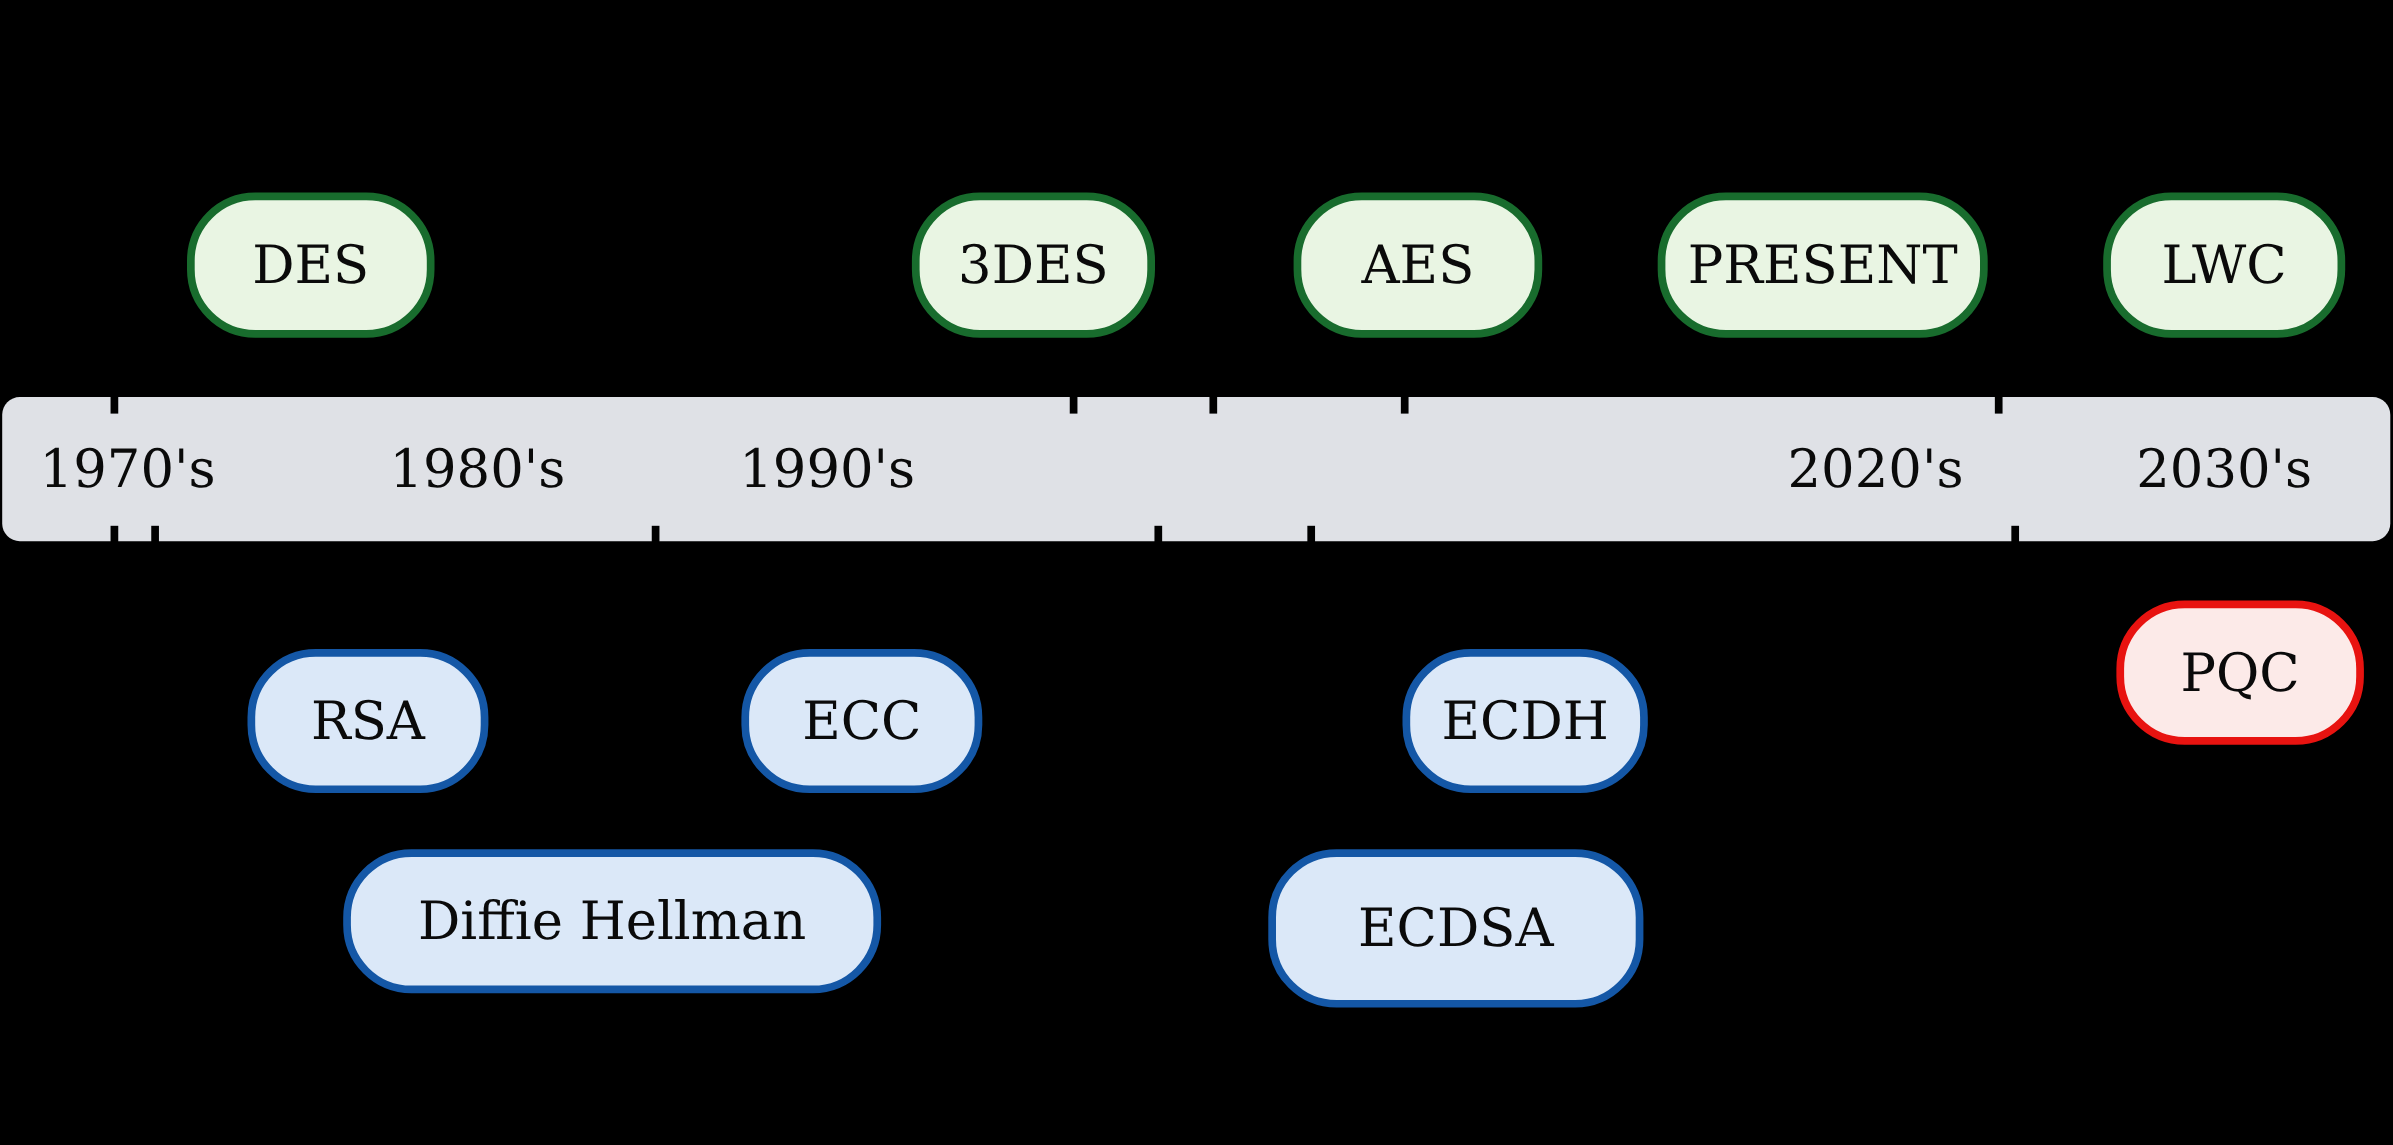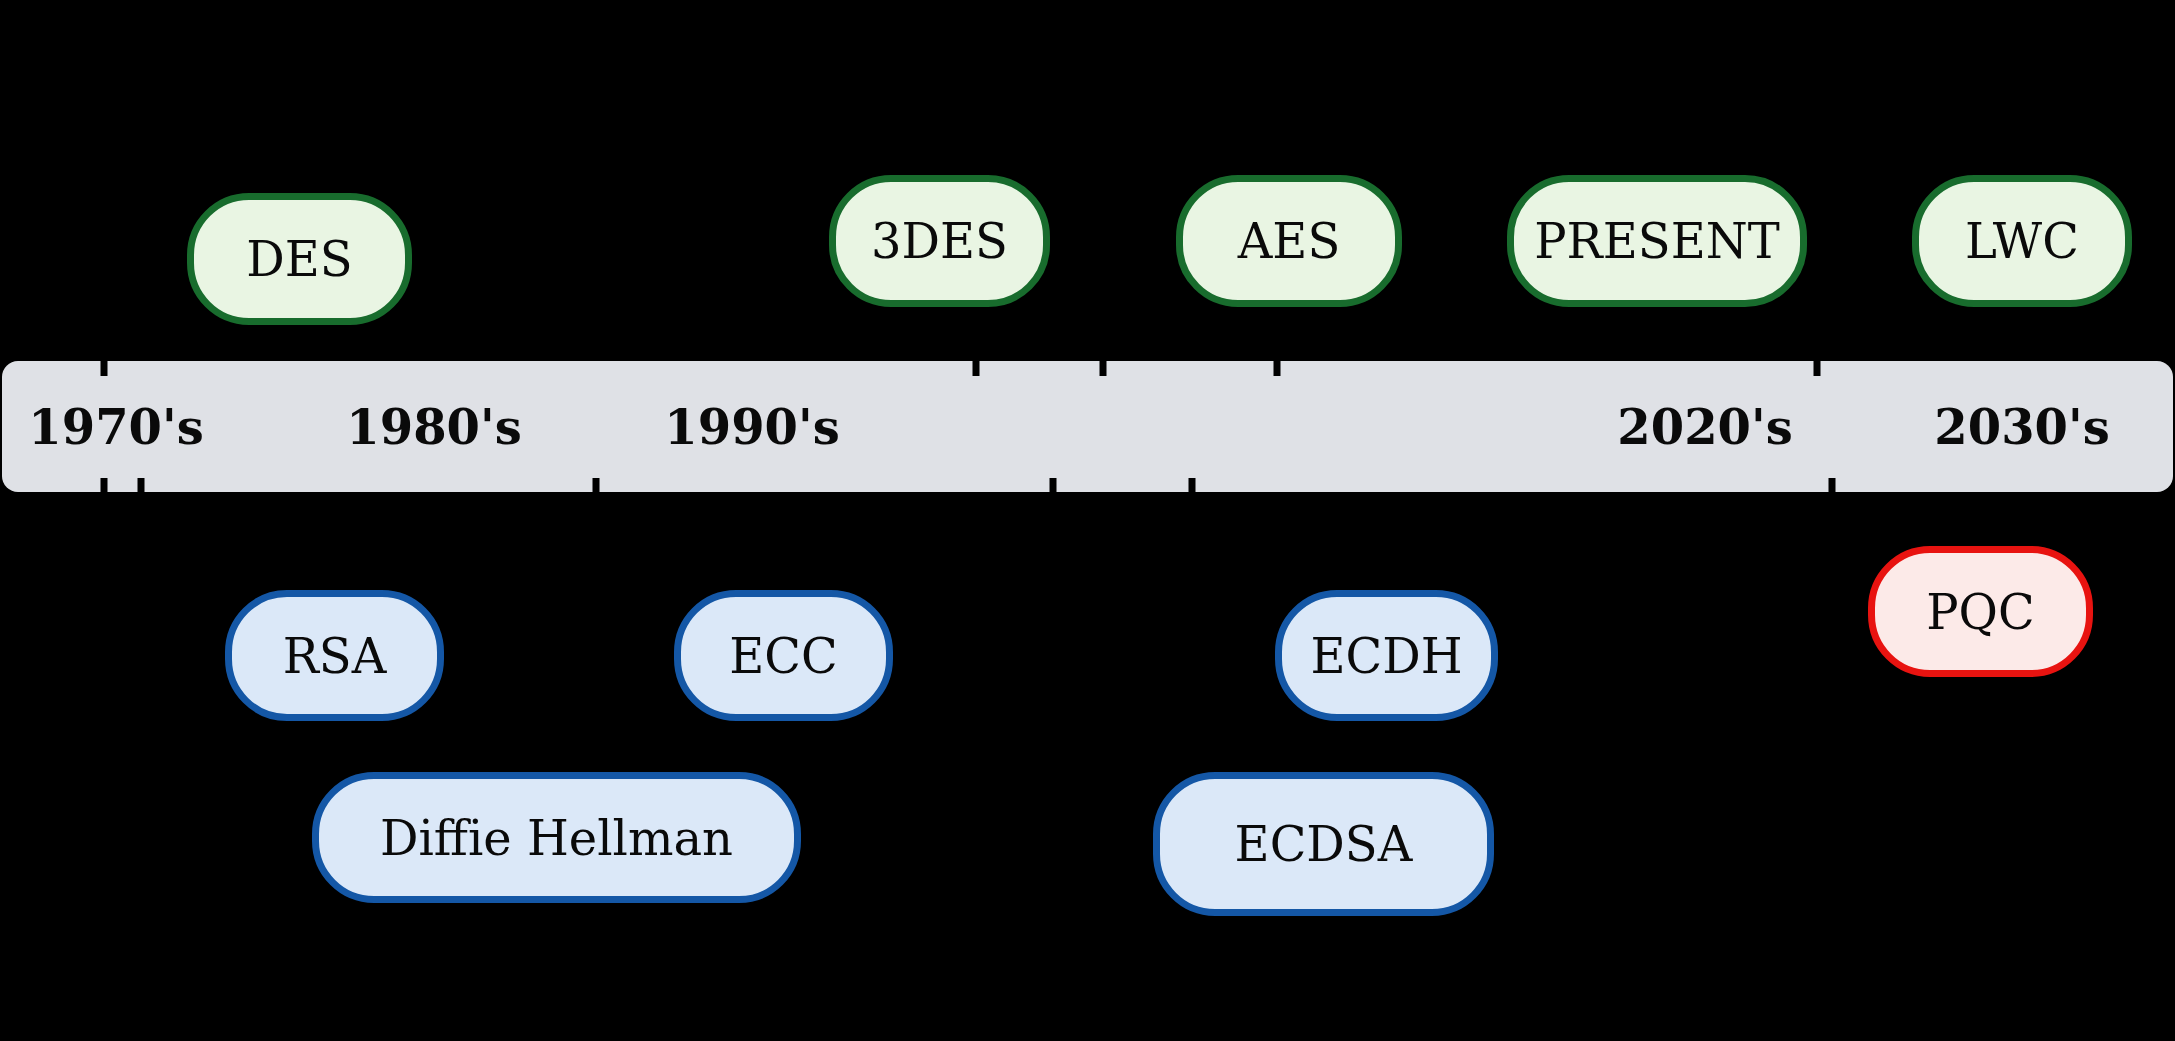--- a/index.html
+++ b/index.html
@@ -35,21 +35,21 @@
   }
   .decade-label{
     position:absolute;
     top:361px;
     height:131px;
     transform:translateX(-50%);
     display:flex;
     align-items:center;
     justify-content:center;
     font-size:48px;
-    font-weight:bold;
+    font-weight:normal;
     color:var(--text);
     white-space:nowrap;
   }
   .tick{
     position:absolute;
     width:7px; height:26px;
     background:#000000;
     transform:translateX(-50%);
   }
   .tick.top{ top:350px; }
@@ -79,21 +79,21 @@
   .pill.pqc{
     background:var(--pqc-fill);
     border-color:var(--pqc-border);
   }
 </style>
 </head>
 <body>
 
 <div class="canvas">
 
-  <div class="pill symmetric" style="left:187px; top:175px; width:225px; height:132px;margin-top:18px;">DES</div>
+  <div class="pill symmetric" style="left:170px; top:175px; width:225px; height:132px;">DES</div>
   <div class="pill symmetric" style="left:829px; top:175px; width:221px; height:132px;">3DES</div>
   <div class="pill symmetric" style="left:1176px; top:175px; width:226px; height:132px;">AES</div>
   <div class="pill symmetric" style="left:1507px; top:175px; width:300px; height:132px;text-align:right;">PRESENT</div>
   <div class="pill symmetric" style="left:1912px; top:175px; width:220px; height:132px;">LWC</div>
 
   <div class="timeline-bar"></div>
 
   <div class="decade-label" style="left:116px;">1970's</div>
   <div class="decade-label" style="left:434px;">1980's</div>
   <div class="decade-label" style="left:752px;">1990's</div>
@@ -109,18 +109,18 @@
   <div class="tick bottom" style="left:104px;"></div>
   <div class="tick bottom" style="left:141px;"></div>
   <div class="tick bottom" style="left:596px;"></div>
   <div class="tick bottom" style="left:1053px;"></div>
   <div class="tick bottom" style="left:1192px;"></div>
   <div class="tick bottom" style="left:1832px;"></div>
 
   <div class="pill asymmetric" style="left:225px; top:546px; width:219px; height:131px;">RSA</div>
   <div class="pill asymmetric" style="left:674px; top:546px; width:219px; height:131px;">ECC</div>
   <div class="pill asymmetric" style="left:1275px; top:546px; width:223px; height:131px;">ECDH</div>
-  <div class="pill pqc" style="left:1868px; top:546px; width:225px; height:131px;">PQC</div>
+  <div class="pill pqc" style="left:1924px; top:546px; width:225px; height:131px;">PQC</div>
 
   <div class="pill asymmetric" style="left:312px; top:728px; width:489px; height:131px;">Diffie Hellman</div>
   <div class="pill asymmetric" style="left:1153px; top:728px; width:341px; height:144px;">ECDSA</div>
 
 </div>
 
 </body></html>

